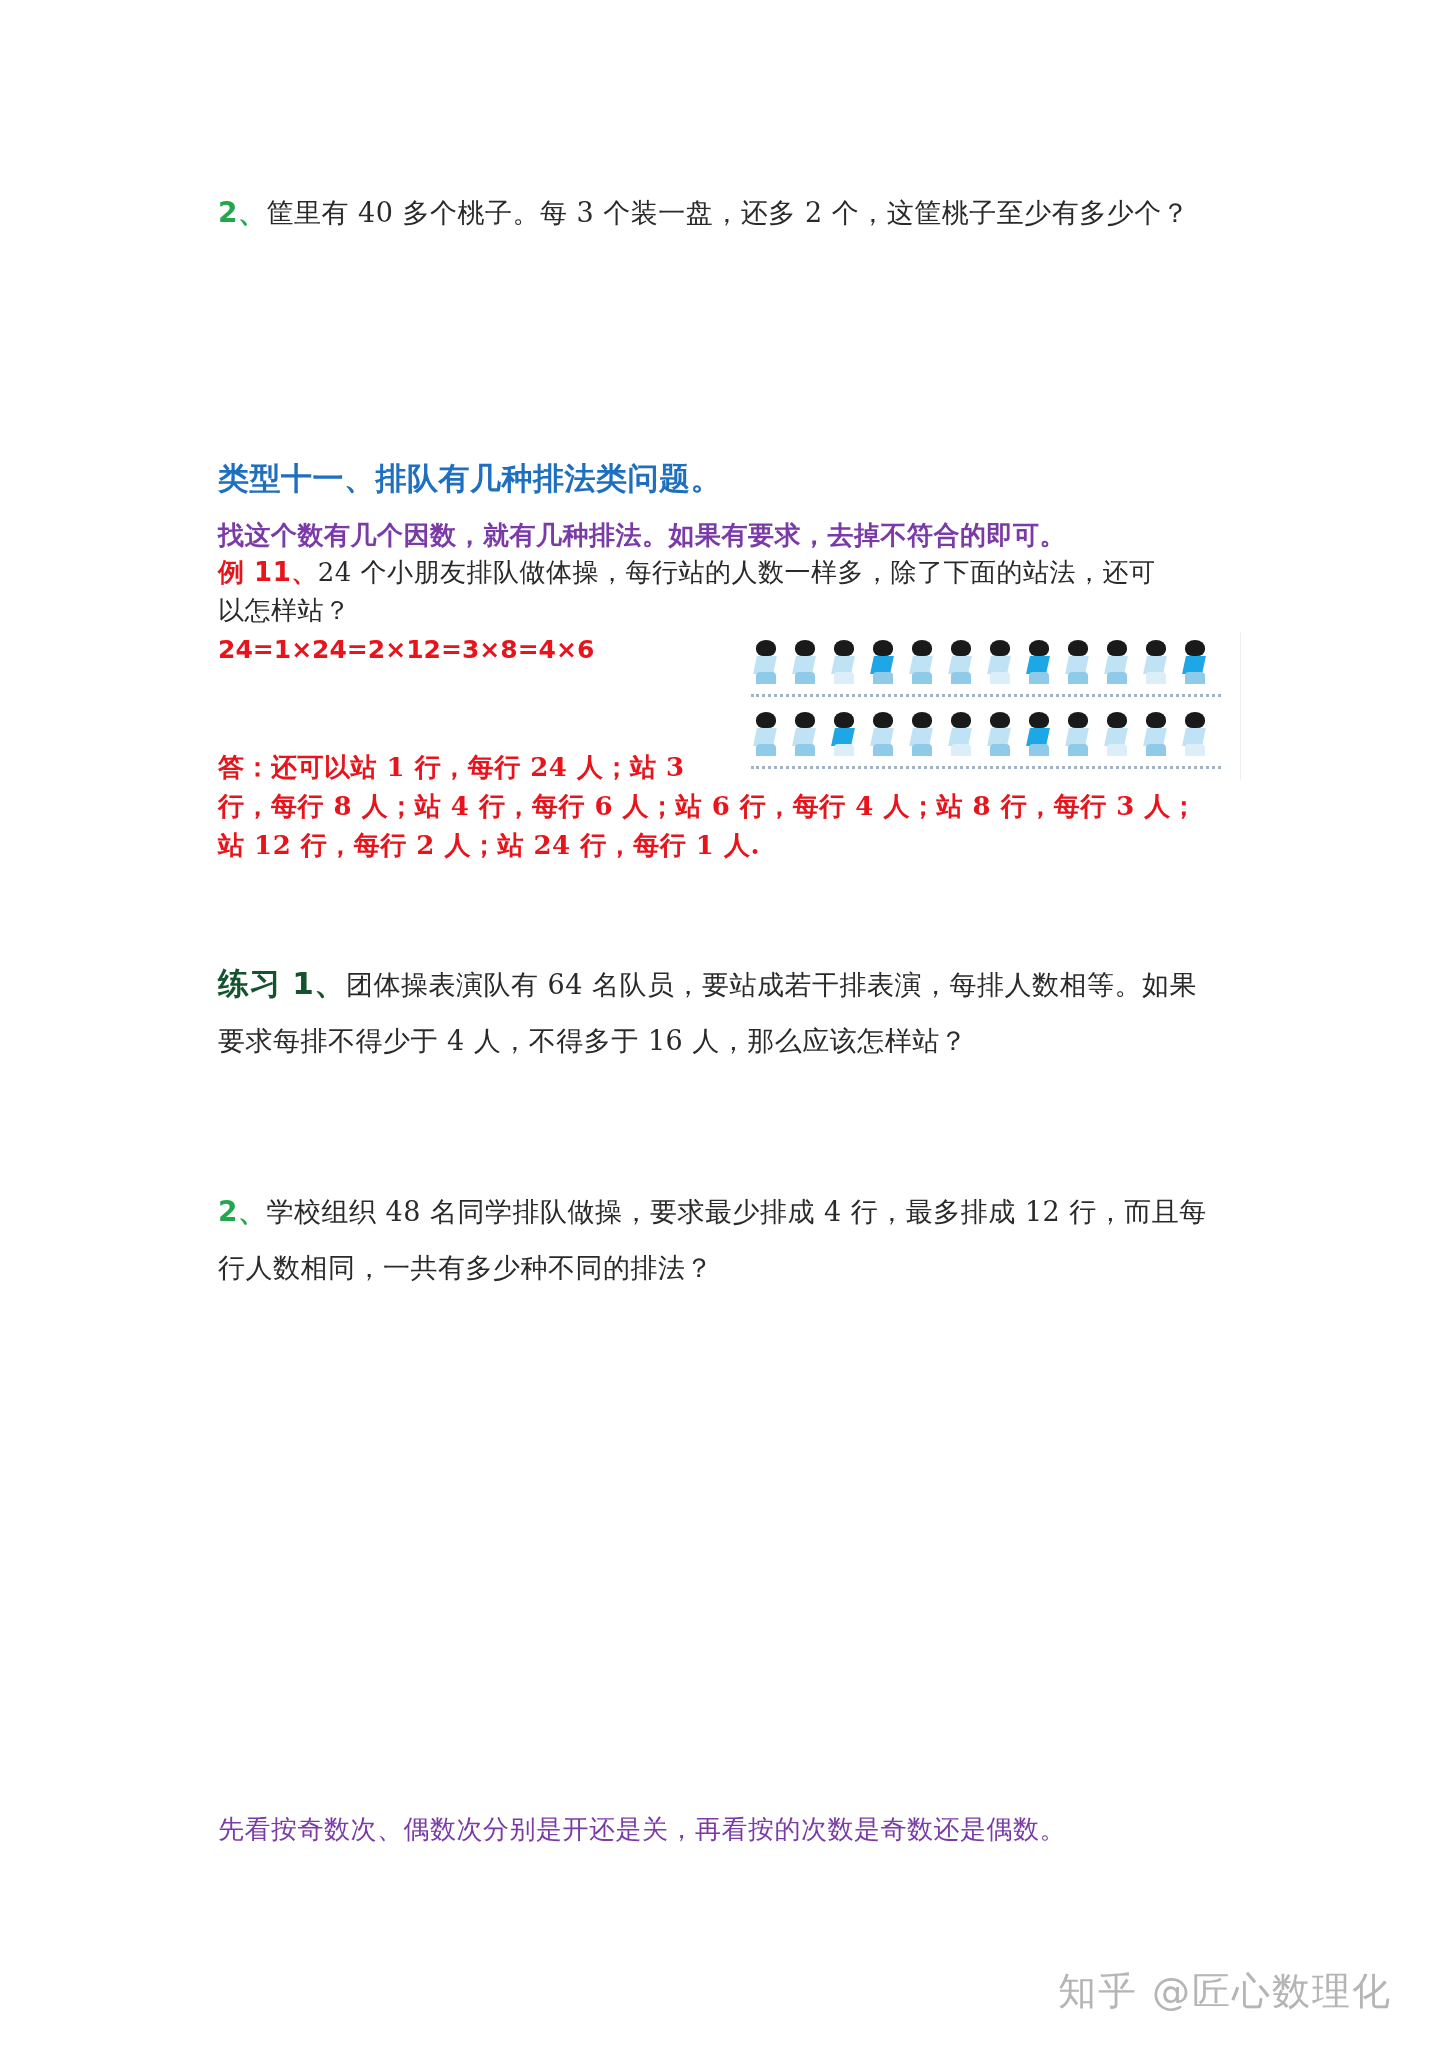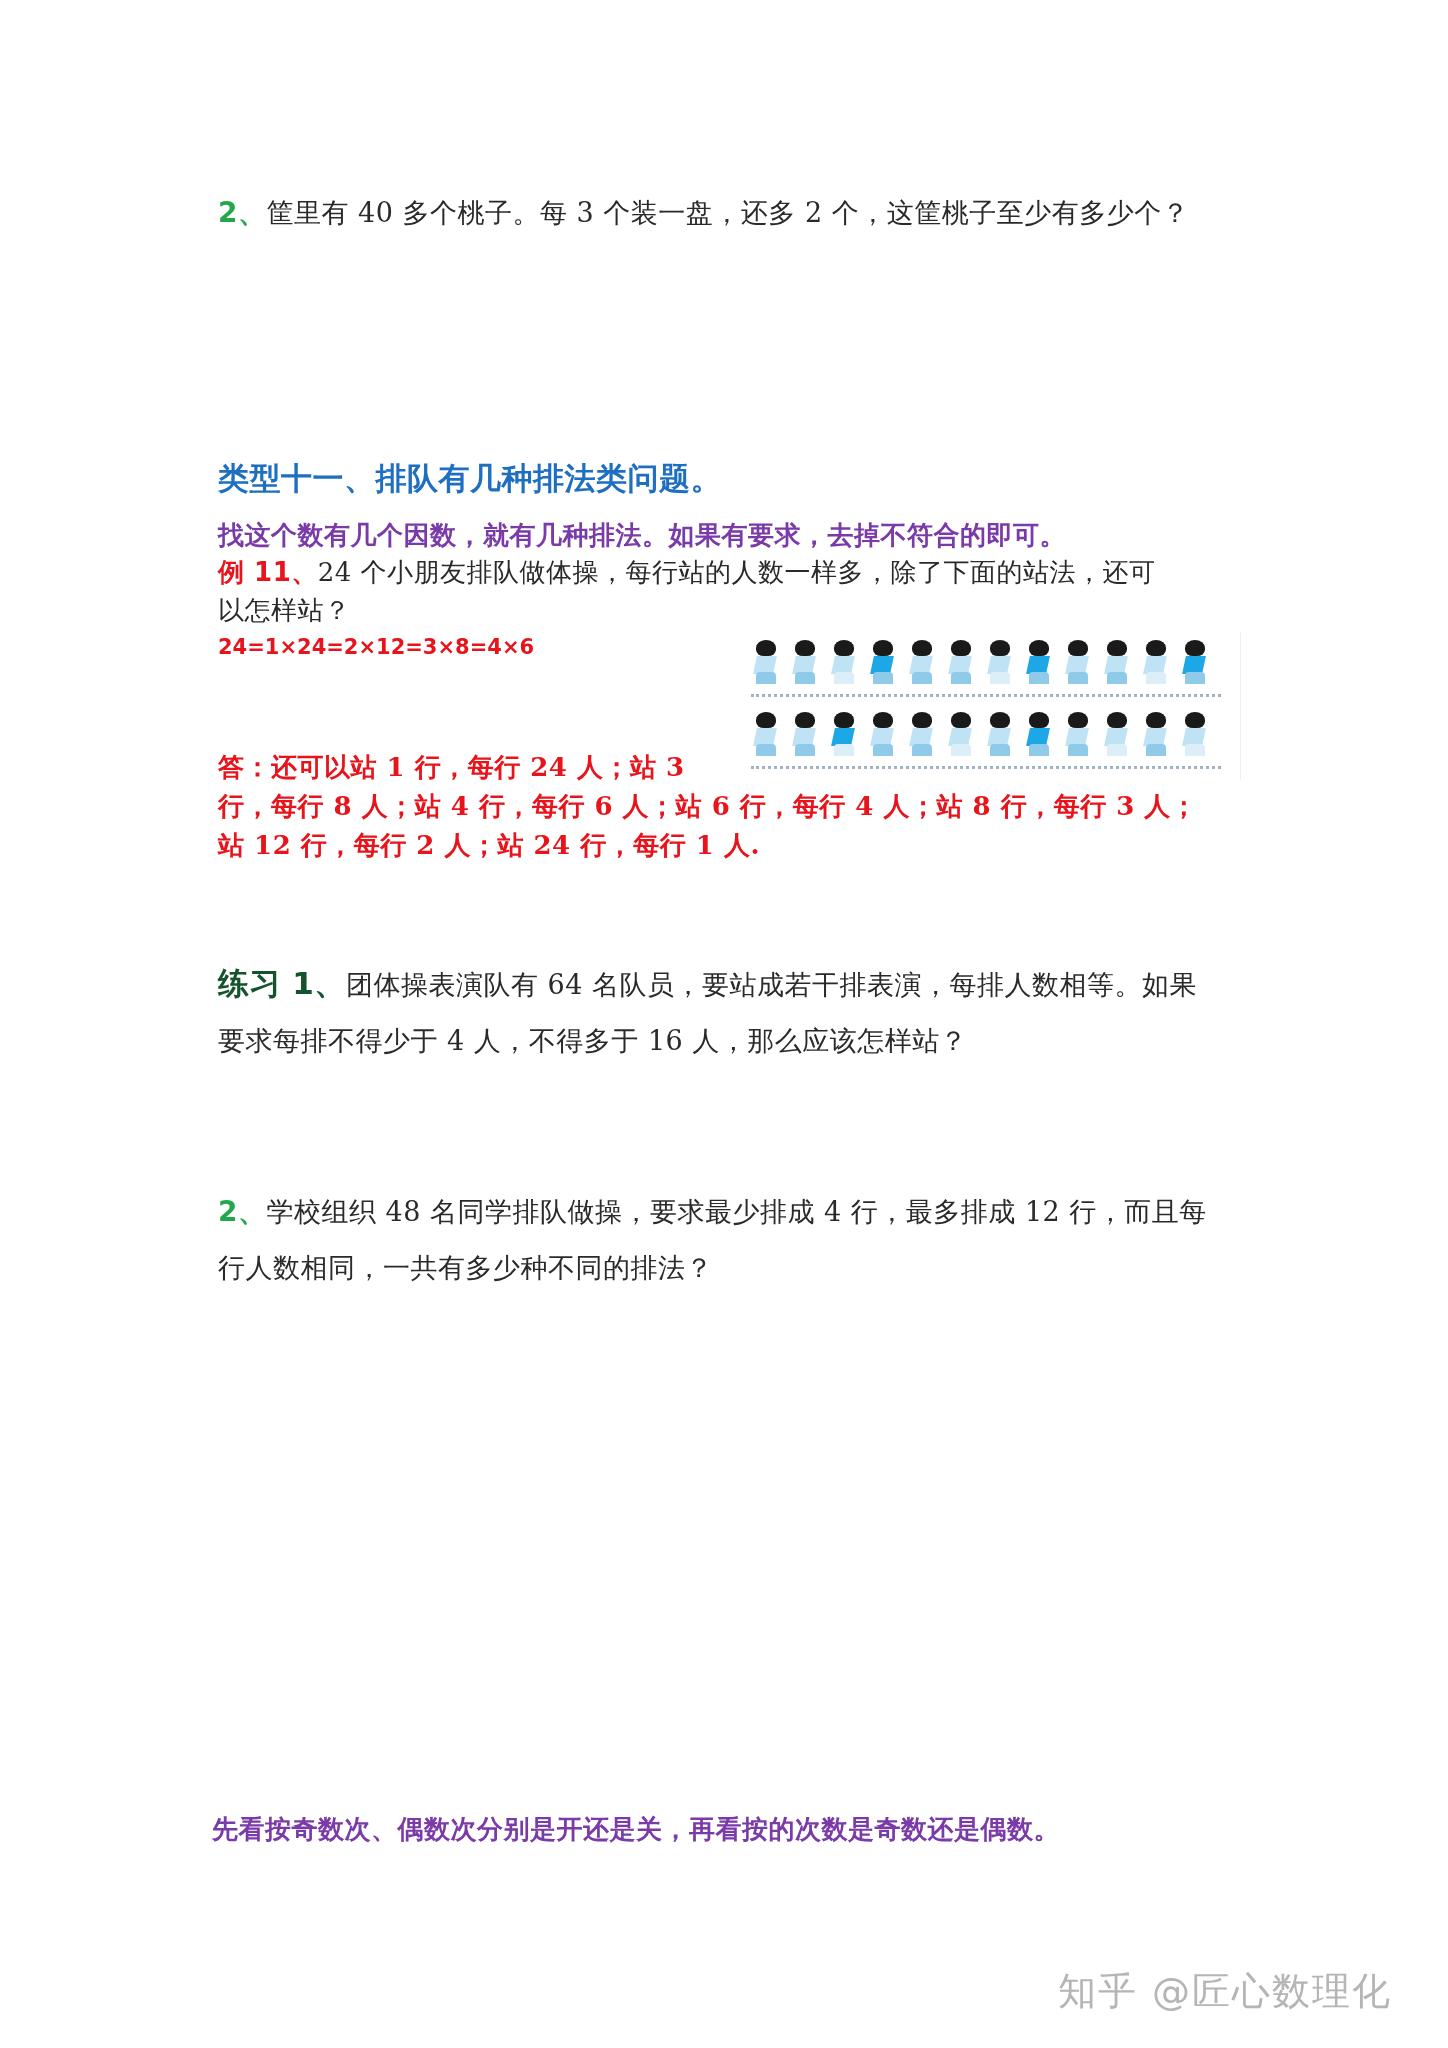--- a/index.html
+++ b/index.html
@@ -5,21 +5,21 @@
   html, body { margin: 0; padding: 0; background: #ffffff; }
   body { width: 1448px; height: 2048px; position: relative; overflow: hidden;
          font-family: "DejaVu Serif", "Liberation Serif", serif; color: #222; }
   .page { position: absolute; left: 0; top: 0; width: 1448px; height: 2048px; background: #fff; }
   .abs { position: absolute; }
   .body-text { font-size: 27px; line-height: 56px; color: #2a2a2a; letter-spacing: 0.5px; }
   .num-green { color: #22a84a; font-family: "DejaVu Sans", "Liberation Sans", sans-serif; font-weight: bold; font-size: 28px; }
   .heading-blue { color: #1f6fc0; font-family: "DejaVu Sans", "Liberation Sans", sans-serif; font-weight: bold; font-size: 31px; letter-spacing: 0.5px; }
   .tip-purple { color: #7a3ba8; font-weight: bold; font-size: 26px; letter-spacing: 0.5px; }
   .example-label { color: #e8141c; font-weight: bold; font-family: "DejaVu Sans", "Liberation Sans", sans-serif; margin-top: 8px; }
-  .equation { color: #e8141c; font-weight: bold; font-size: 21px; font-family: "DejaVu Sans", "Liberation Sans", sans-serif; }
+  .equation { color: #e8141c; font-weight: bold; font-size: 25px; font-family: "DejaVu Sans", "Liberation Sans", sans-serif; }
   .answer { color: #e8141c; font-weight: bold; font-size: 26px; line-height: 39px; letter-spacing: 0.5px; }
   .practice-label { color: #14532d; font-weight: bold; font-family: "DejaVu Sans", "Liberation Sans", sans-serif; font-size: 31px; }
   .watermark { color: #b5b5b5; font-family: "DejaVu Sans", "Liberation Sans", sans-serif; font-size: 38px; letter-spacing: 2px; }
   .kids-illustration { position: absolute; left: 743px; top: 632px; width: 497px; height: 148px; background: #fff; border-right: 1px solid #eee; }
   .kid { position: absolute; width: 30px; height: 46px; }
   .kid .head { position: absolute; left: 5px; top: 0; width: 20px; height: 16px; border-radius: 50% 50% 40% 40%; background: #1a1a1a; }
   .kid .body { position: absolute; left: 4px; top: 16px; width: 20px; height: 18px; background: #bfe3f5; transform: skewX(-12deg); }
   .kid.dark .body { background: #1ea7e6; }
   .kid .legs { position: absolute; left: 5px; top: 32px; width: 20px; height: 12px; background: #8fcbe9; border-radius: 4px 4px 0 0; }
   .feet { position: absolute; height: 4px; border-top: 3px dotted #9fb3c6; }
@@ -186,16 +186,16 @@
 
   <div class="abs body-text" style="left:218px; top:1184px; white-space:nowrap;">
     <div><span class="num-green">2、</span><span>学校组织 48 名同学排队做操，要求最少排成 4 行，最多排成 12 行，而且每</span></div>
     <div>行人数相同，一共有多少种不同的排法？</div>
   </div>
 
   <div class="abs body-text" style="left:218px; top:1414px; white-space:nowrap;">
   </div>
 
 
-  <div class="abs tip-purple" style="left:212px; top:1812px; white-space:nowrap; font-weight:bold;">先看按奇数次、偶数次分别是开还是关，再看按的次数是奇数还是偶数。</div>
+  <div class="abs tip-purple" style="left:218px; top:1812px; white-space:nowrap; font-weight:normal;">先看按奇数次、偶数次分别是开还是关，再看按的次数是奇数还是偶数。</div>
 
   <div class="abs watermark" style="left:1058px; top:1966px; white-space:nowrap;">知乎 @匠心数理化</div>
 </div>
 
 </body></html>

